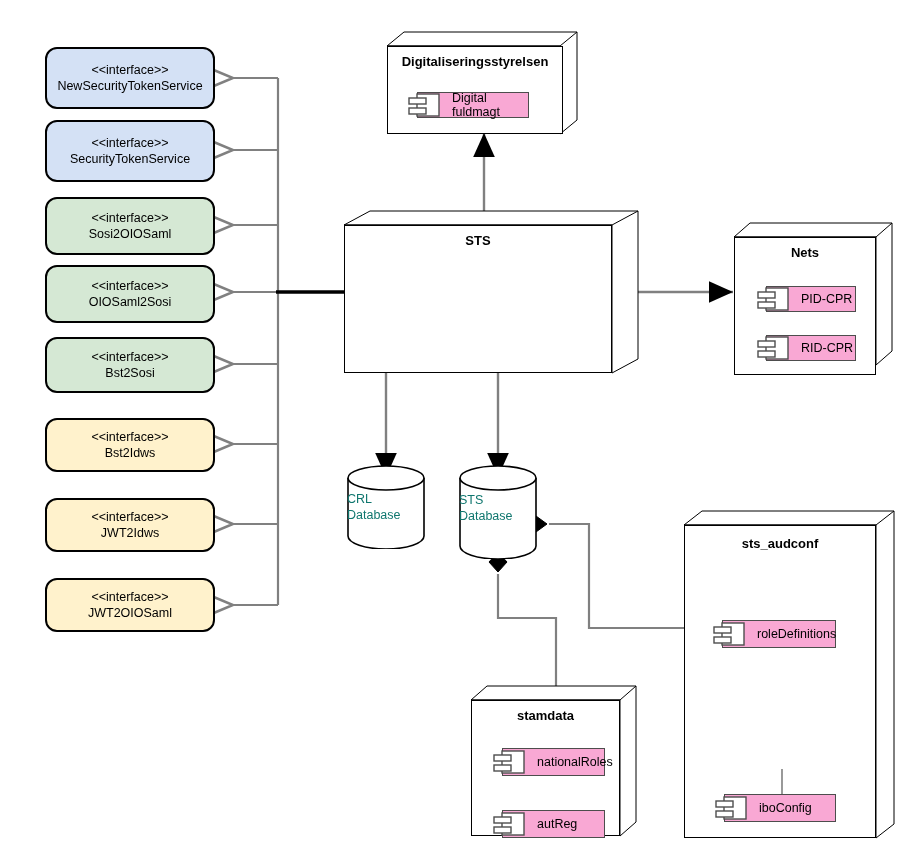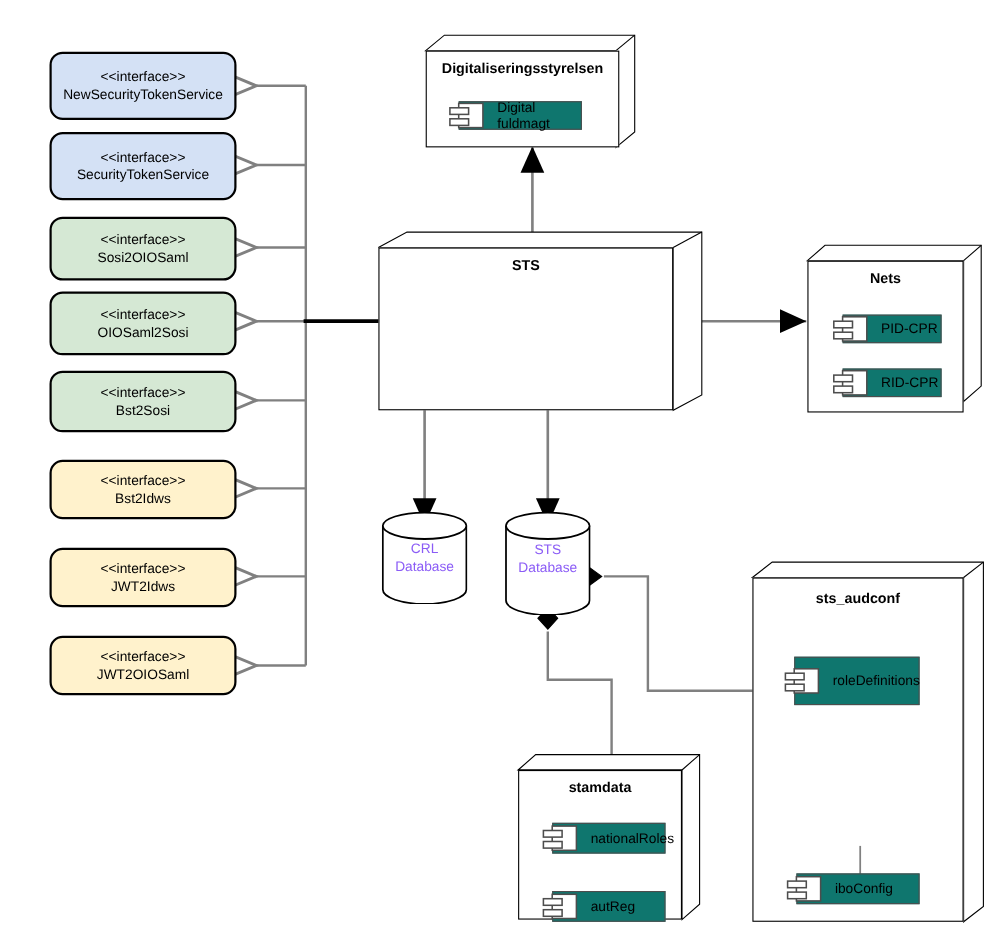--- a/index.html
+++ b/index.html
@@ -31,37 +31,37 @@
   }
   .comp .ctitle{
     position:absolute;left:0;right:14px;top:22px;
     text-align:center;font-weight:bold;font-size:13px;color:#000;
   }
   .comp svg.d3{position:absolute;left:0;top:0;overflow:visible;}
 
   
   .sub{
     position:absolute;box-sizing:border-box;
-    border:1px solid #4d4d4d;background:#0f766e;
+    border:1px solid #4d4d4d;background:#f9a8d4;
     display:flex;align-items:center;
     font-size:12.5px;color:#000;
   }
   .sub .lbl{margin-left:34px;}
   .sub .cicon{
     position:absolute;left:-11px;top:50%;transform:translateY(-50%);
     width:42px;height:30px;
   }
   .sub.wide .lbl{margin-left:44px;}
   .sub.wide .cicon{left:-17px;width:54px;}
 
   
   .db{position:absolute;}
   .db .lbl{
     position:absolute;left:0;right:0;top:50%;transform:translateY(-50%);
-    text-align:center;font-size:12.5px;color:#8b5cf6;line-height:1.3;
+    text-align:left;font-size:12.5px;color:#0f766e;line-height:1.3;
   }
 
   svg.wires{position:absolute;left:0;top:0;width:915px;height:853px;overflow:visible;}
 </style>
 </head>
 <body>
 
 <div id="stage">
 
   <svg class="wires" viewBox="0 0 915 853">
@@ -254,21 +254,21 @@
       <line x1="0" y1="14" x2="192" y2="14" stroke="#000000" stroke-width="1"></line>
       <line x1="192" y1="14" x2="210" y2="0" stroke="#000000" stroke-width="1"></line>
     </svg>
     <div class="face" style="right:18px;"></div>
     <div class="ctitle" style="right:18px;top:25px;">sts_audconf</div>
 
     <svg style="position:absolute;left:0;top:0;width:210px;height:327px;overflow:visible;">
       <line x1="98" y1="258" x2="98" y2="285" stroke="#808080" stroke-width="1.6"></line>
     </svg>
 
-    <div class="sub" style="left:38px;top:86px;width:114px;height:44px;">
+    <div class="sub" style="left:38px;top:109px;width:114px;height:28px;">
       <svg class="cicon" viewBox="0 0 42 30">
         <rect x="10" y="4" width="22" height="22" fill="#ffffff" stroke="#4d4d4d" stroke-width="1.4"></rect>
         <rect x="2" y="8" width="17" height="6" fill="#ffffff" stroke="#4d4d4d" stroke-width="1.4"></rect>
         <rect x="2" y="18" width="17" height="6" fill="#ffffff" stroke="#4d4d4d" stroke-width="1.4"></rect>
       </svg>
       <span class="lbl">roleDefinitions</span>
     </div>
 
 
 

